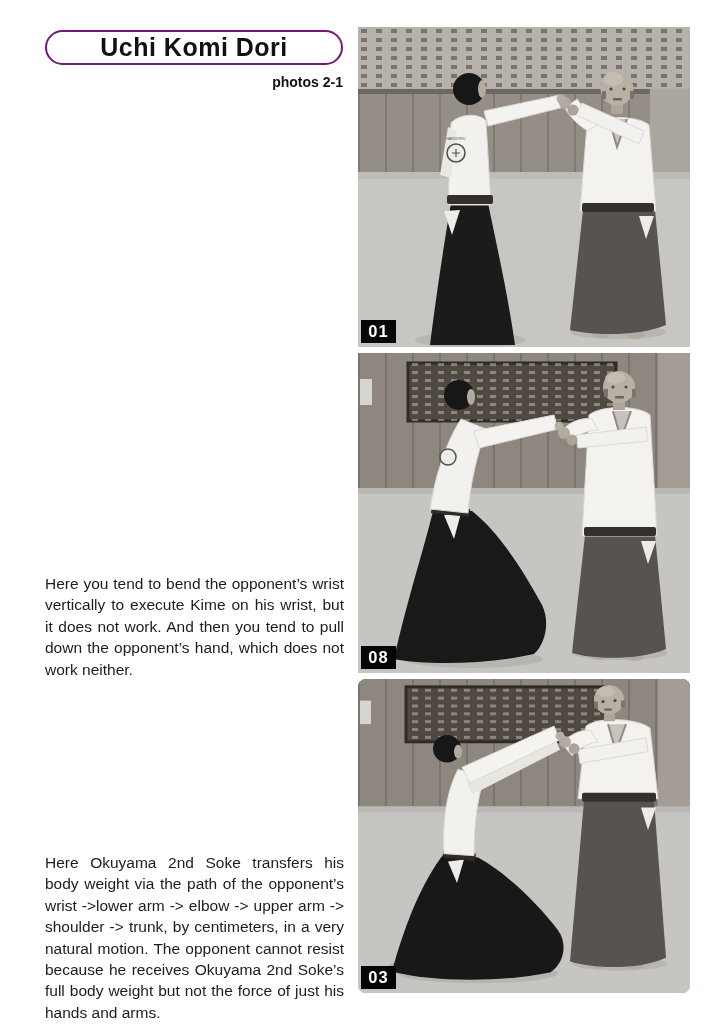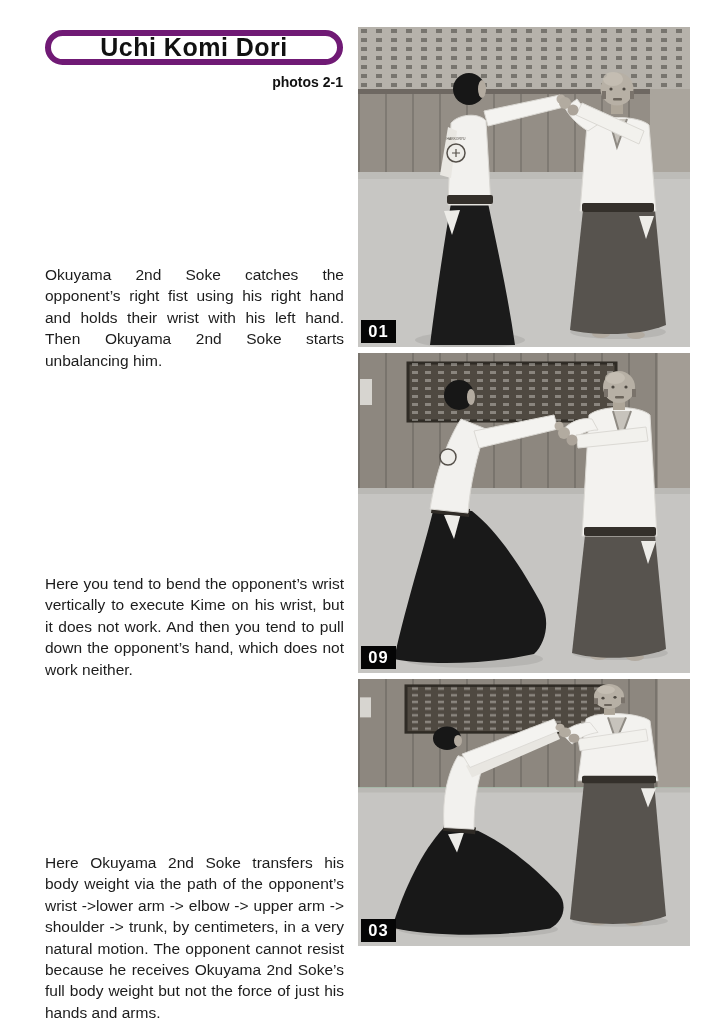--- a/index.html
+++ b/index.html
@@ -6,21 +6,21 @@
   .page{
     position:relative;
     width:707px;height:1024px;
     background:#ffffff;
     font-family:"Liberation Sans", sans-serif;
     color:#1c1c1c;
     overflow:hidden;
   }
   .title-box{
     position:absolute;left:45px;top:30px;width:298px;height:35px;
-    border:6px solid #701a75;border-radius:19px;
+    border:2px solid #701a75;border-radius:19px;
     display:flex;align-items:center;justify-content:center;
     box-sizing:border-box;
   }
   .title-box span{
     font-size:25px;font-weight:bold;color:#111;letter-spacing:0.5px;
   }
   .photos-label{
     position:absolute;left:45px;top:74px;width:298px;
     text-align:right;font-size:14px;font-weight:bold;color:#111;
   }
@@ -30,21 +30,21 @@
   }
   .caption.c1{top:264px;}
   .caption.c2{top:573px;}
   .caption.c3{top:852px;}
   figure.photo{
     position:absolute;left:358px;width:332px;margin:0;
     background:#22c55e;overflow:hidden;
   }
   figure.photo.p1{top:27px;height:320px;}
   figure.photo.p2{top:353px;height:320px;}
-  figure.photo.p3{top:679px;height:267px;}
+  figure.photo.p3{top:679px;height:314px;border-radius:8px;}
   figure.photo svg{position:absolute;left:0;top:0;width:100%;height:100%;display:block;}
   .photo-num{
     position:absolute;left:3px;bottom:4px;width:35px;height:23px;
     background:#050505;color:#ffffff;
     display:flex;align-items:center;justify-content:center;
     font-size:16.5px;font-weight:bold;letter-spacing:1px;
   }
 </style>
 </head>
 <body>
@@ -64,21 +64,20 @@
       </pattern>
     </defs>
   </svg>
 
   <div class="title-box">
     <span>Uchi Komi Dori</span>
   </div>
 
   <div class="photos-label">photos 2-1</div>
 
-  <p class="caption c1">Okuyama 2nd Soke catches the opponent’s right fist using his right hand and holds their wrist with his left hand. Then Okuyama 2nd Soke starts unbalancing him.</p>
   <p class="caption c2">Here you tend to bend the opponent’s wrist vertically to execute Kime on his wrist, but it does not work. And then you tend to pull down the opponent’s hand, which does not work neither.</p>
   <p class="caption c3">Here Okuyama 2nd Soke transfers his body weight via the path of the opponent’s wrist -&gt;lower arm -&gt; elbow -&gt; upper arm -&gt; shoulder -&gt; trunk, by centimeters, in a very natural motion.  The opponent cannot resist because he receives Okuyama 2nd Soke’s full body weight but not the force of just his hands and arms.</p>
 
   <figure class="photo p1">
     <svg viewBox="0 0 332 320" preserveAspectRatio="none">
 
       <g>
         <rect x="0" y="0" width="332" height="145" fill="#948e86"></rect>
         <rect x="0" y="0" width="332" height="62" fill="#b6b2ab"></rect>
         <rect x="0" y="0" width="332" height="62" fill="url(#pTags)"></rect>
@@ -175,21 +174,21 @@
         <rect x="255" y="48" width="12" height="9" fill="#aea699"></rect>
         <circle cx="261" cy="34" r="16" fill="#b7b0a5"></circle>
         <ellipse cx="257" cy="25" rx="10" ry="6" fill="#c7c0b5" opacity="0.8"></ellipse>
         <rect x="246" y="36" width="4" height="8" fill="#7a736b"></rect>
         <rect x="274" y="36" width="4" height="8" fill="#7a736b"></rect>
         <circle cx="255" cy="34" r="1.6" fill="#4e4942"></circle>
         <circle cx="268" cy="34" r="1.6" fill="#4e4942"></circle>
         <rect x="257" y="43" width="9" height="2.5" rx="1" fill="#6b645b"></rect>
       </g>
     </svg>
-    <div class="photo-num">09</div>
+    <div class="photo-num">08</div>
   </figure>
 
   <figure class="photo p3">
     <svg viewBox="0 0 332 320" preserveAspectRatio="none">
       <g>
         <rect x="0" y="0" width="332" height="130" fill="#8d877f"></rect>
         <rect x="0" y="0" width="332" height="130" fill="url(#pPlanks)"></rect>
         <rect x="300" y="0" width="32" height="130" fill="#a39d95"></rect>
         <rect x="48" y="8" width="200" height="56" fill="#4f4941" stroke="#2f2b25" stroke-width="3"></rect>
         <rect x="48" y="8" width="200" height="56" fill="url(#pTagsLight)"></rect>

